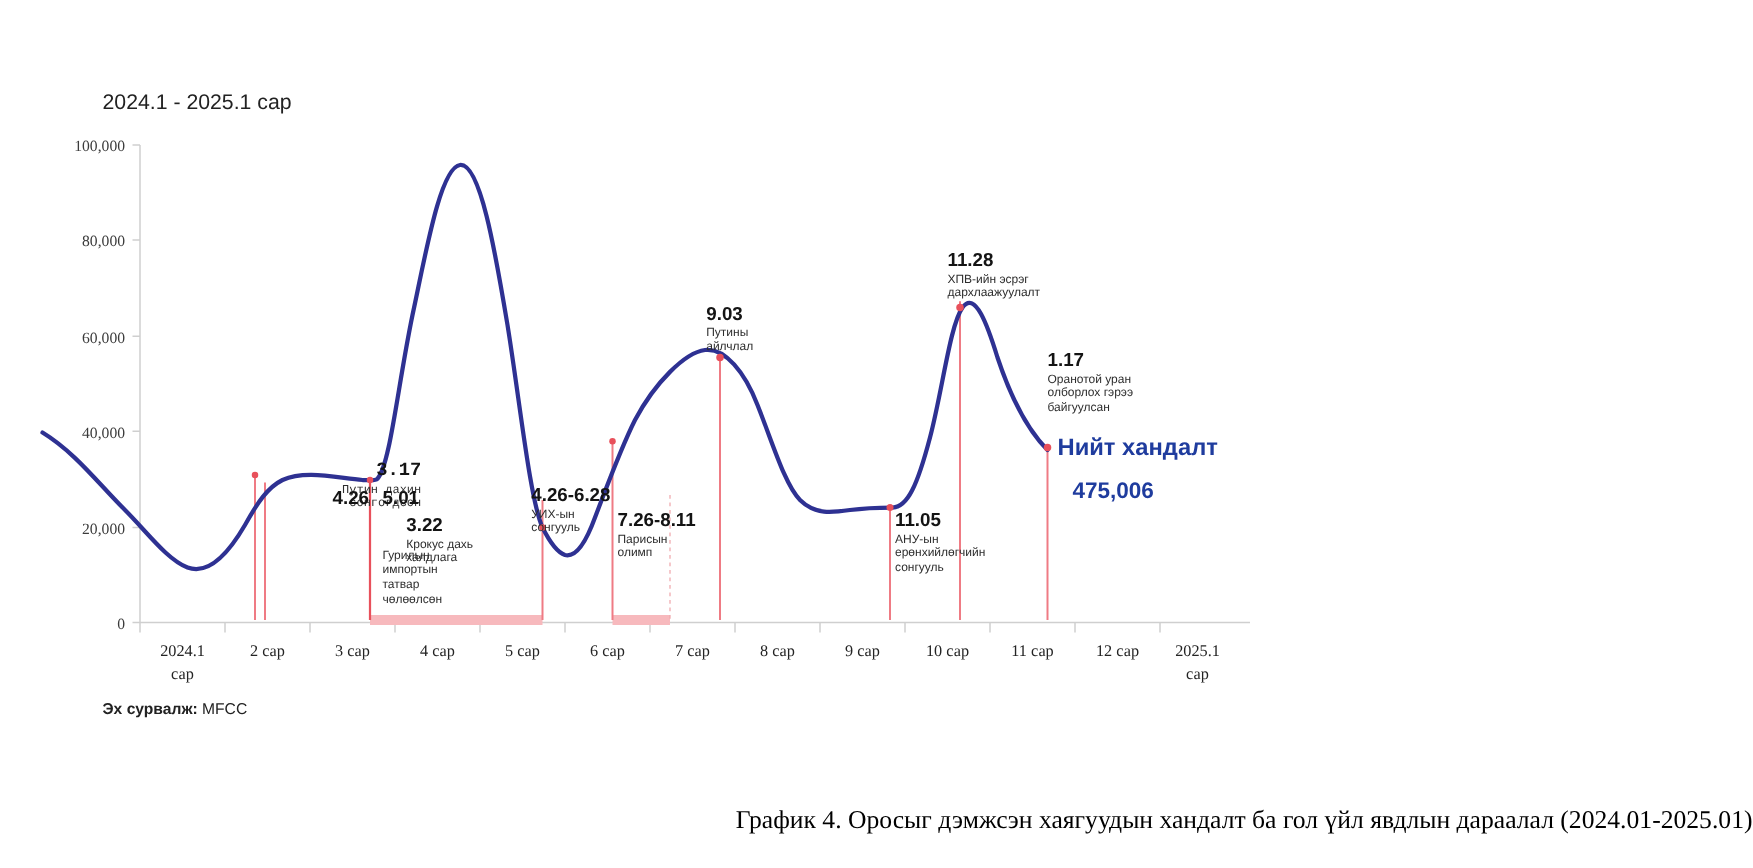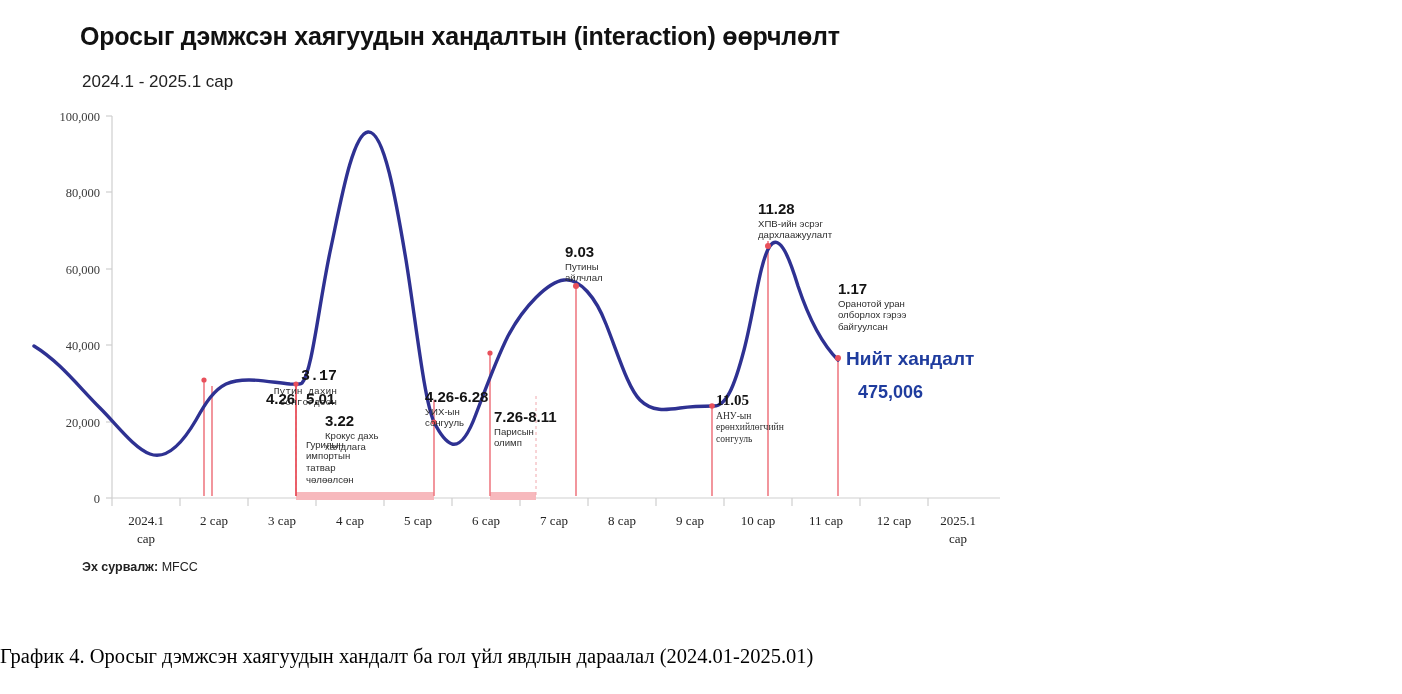--- a/index.html
+++ b/index.html
@@ -19,28 +19,27 @@
   .ann{position:absolute;}
   .ann .ann-date{font-size:15px;font-weight:bold;color:#141414;line-height:1.18;white-space:nowrap;}
   .ann .ann-text{font-size:9.6px;color:#2e2e2e;line-height:1.22;}
 
   .total-label{position:absolute;font-size:19px;font-weight:bold;color:#1f3c9e;white-space:nowrap;}
   .total-value{position:absolute;font-size:18px;font-weight:bold;color:#1f3c9e;white-space:nowrap;}
 
   .source{position:absolute;left:82px;top:560px;font-size:12.5px;color:#222;white-space:nowrap;}
   .source b{font-weight:bold;}
 
-  .caption{position:absolute;left:0;top:645px;width:1402px;text-align:left;font-family:"Liberation Serif",serif;font-size:20.5px;color:#000;}
+  .caption{position:absolute;left:0;top:645px;width:1402px;text-align:right;font-family:"Liberation Serif",serif;font-size:20.5px;color:#000;}
 </style>
 </head>
 <body>
 
 <div class="chart-card">
 
-  <div class="chart-title">Оросыг дэмжсэн хаягуудын хандалтын (interaction) өөрчлөлт</div>
   <div class="chart-subtitle">2024.1 - 2025.1 сар</div>
 
   <div class="plot-wrap">
     <svg class="plot" width="1060" height="460" viewBox="0 0 1060 460">
 
       <line x1="112" y1="16" x2="112" y2="398" stroke="#cfcfcf" stroke-width="1.2"></line>
 
       <line x1="112" y1="398" x2="1000" y2="398" stroke="#cfcfcf" stroke-width="1.2"></line>
 
       <g>
@@ -171,21 +170,21 @@
     <div class="ann" style="left:494px;top:308px;">
       <div class="ann-date">7.26-8.11</div>
       <div class="ann-text" style="width:58px;">Парисын олимп</div>
     </div>
 
     <div class="ann" style="left:565px;top:143px;">
       <div class="ann-date">9.03</div>
       <div class="ann-text" style="width:60px;">Путины айлчлал</div>
     </div>
 
-    <div class="ann" style="left:716px;top:292px;font-family:Liberation Serif, serif;">
+    <div class="ann" style="left:716px;top:308px;">
       <div class="ann-date">11.05</div>
       <div class="ann-text" style="width:92px;">АНУ-ын ерөнхийлөгчийн сонгууль</div>
     </div>
 
     <div class="ann" style="left:758px;top:100px;">
       <div class="ann-date">11.28</div>
       <div class="ann-text" style="width:98px;">ХПВ-ийн эсрэг дархлаажуулалт</div>
     </div>
 
     <div class="ann" style="left:838px;top:180px;">

